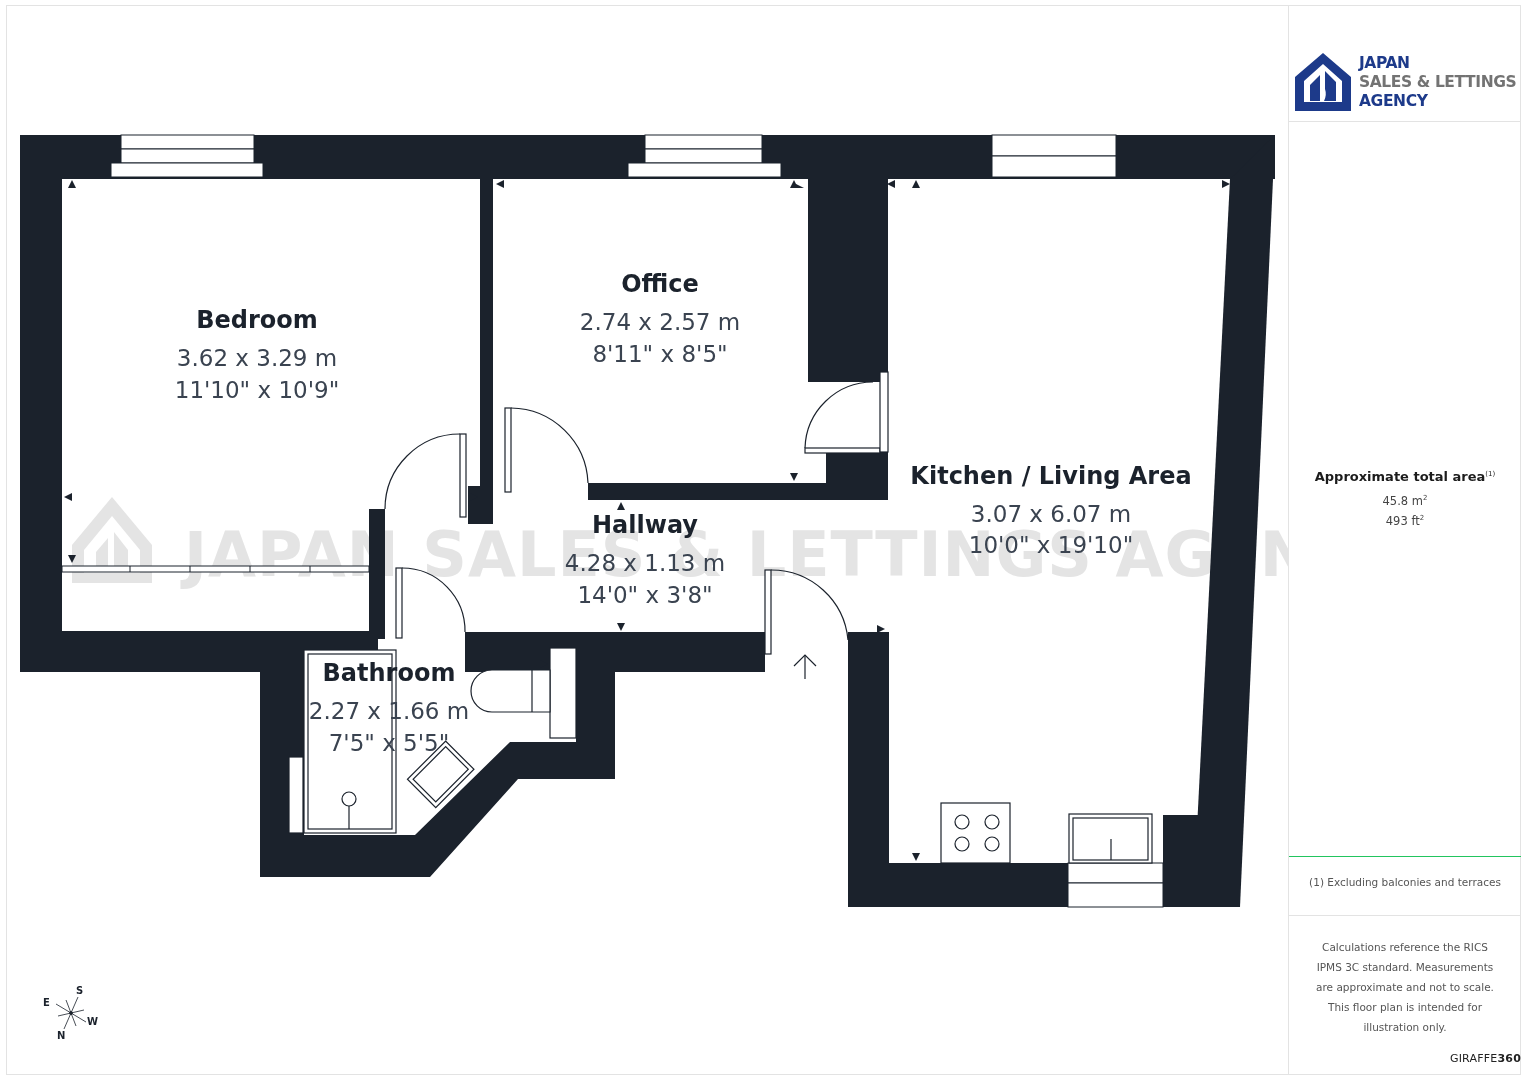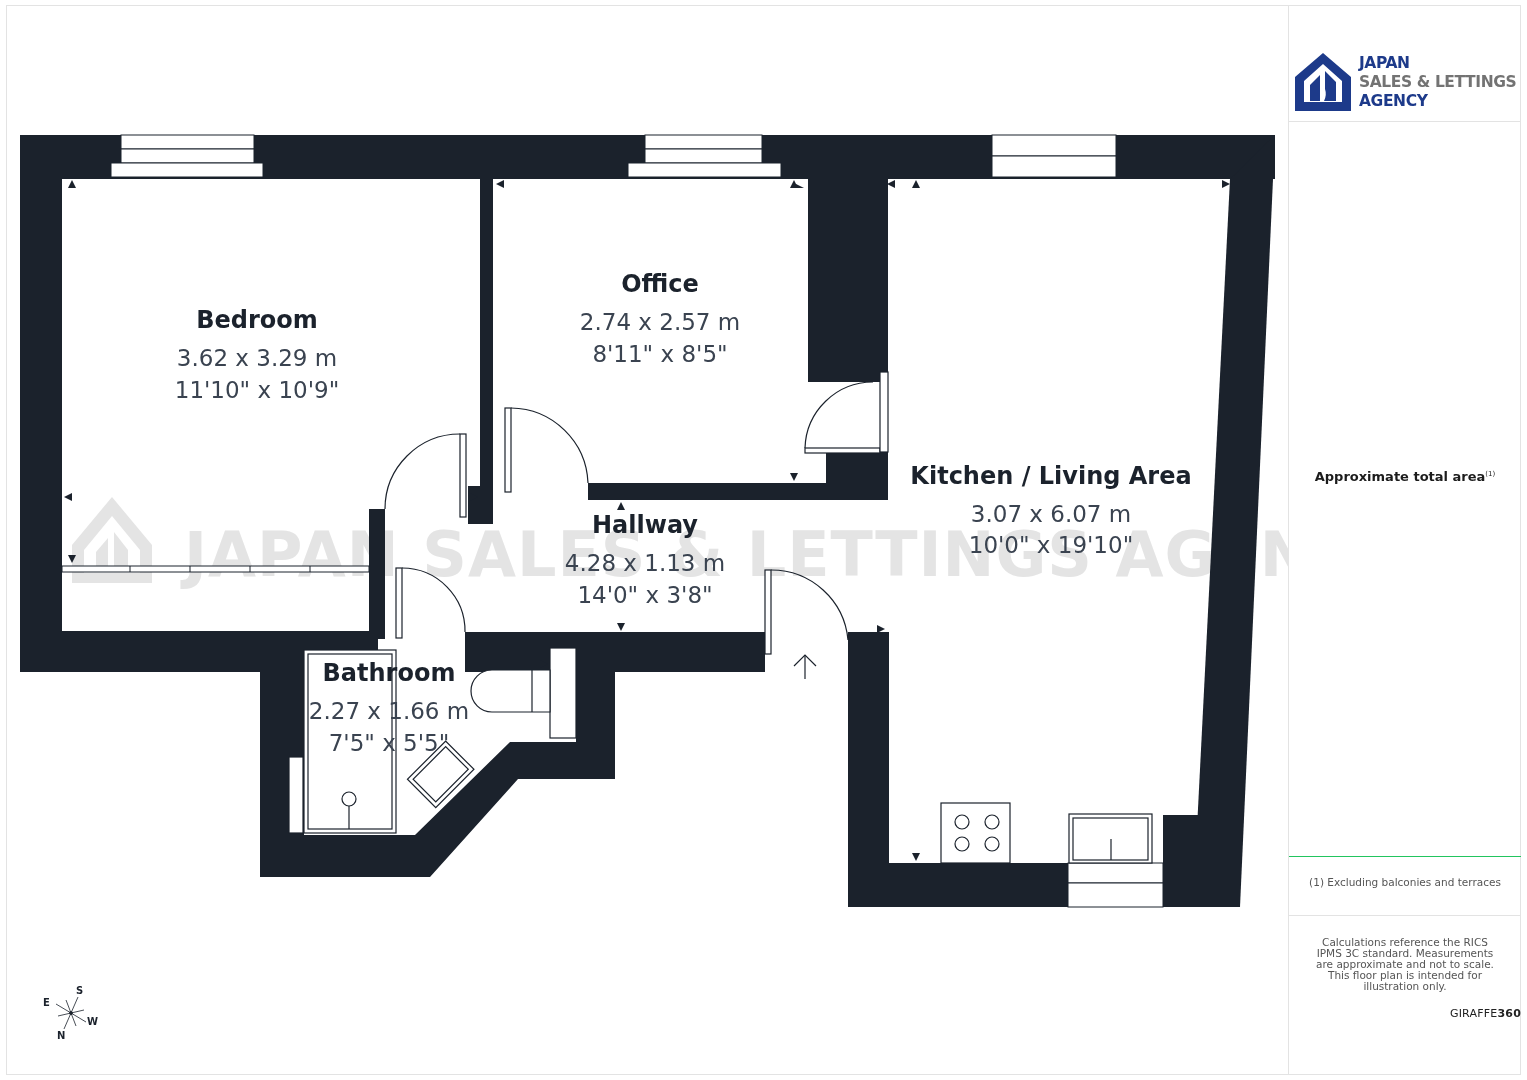--- a/index.html
+++ b/index.html
@@ -12,21 +12,21 @@
   .logo-text { margin-left: 6px; font-family: "DejaVu Sans", sans-serif; font-weight: bold; line-height: 19px; font-size: 15.5px; letter-spacing: -0.4px; }
   .logo-text .l1 { color: #1d3a8a; }
   .logo-text .l2 { color: #737373; }
   .logo-text .l3 { color: #1d3a8a; }
   .area { text-align: center; padding-top: 308px; color: #1c1c1c; }
   .area-title { font-weight: bold; font-size: 13px; font-family: "DejaVu Sans", sans-serif; }
   .area-title sup { font-size: 7px; font-weight: normal; }
   .area-val { font-size: 11.5px; color: #444; margin-top: 6px; line-height: 17px; }
   .area-val sup { font-size: 7px; }
   .foot1 { text-align: center; font-size: 10.5px; color: #555; padding-top: 19px; }
-  .disclaimer { text-align: center; font-size: 10.5px; color: #555; line-height: 11px; padding: 21px 24px 0 24px; }
+  .disclaimer { text-align: center; font-size: 10.5px; color: #555; line-height: 20px; padding: 21px 24px 0 24px; }
   .brand { text-align: right; font-size: 11px; color: #222; margin-top: 15px; letter-spacing: 0.2px; }
   .brand b { font-weight: bold; }
   svg text { font-family: "DejaVu Sans", "Liberation Sans", sans-serif; }
 </style>
 </head>
 <body>
 
 <div class="frame"></div>
 
 <svg class="plan" viewBox="0 0 1288 1080" width="1288" height="1080" xmlns="http://www.w3.org/2000/svg">
@@ -214,20 +214,24 @@
         <div class="l1">JAPAN</div>
         <div class="l2">SALES &amp; LETTINGS</div>
         <div class="l3">AGENCY</div>
       </div>
     </div>
   </div>
 
   <div class="panel-sec" style="top:156px; height:696px; border-bottom:1px solid #22c55e;">
     <div class="area">
       <div class="area-title"><span>Approximate total area</span><sup>(1)</sup></div>
+      <div class="area-val">
+        <div><span>45.8 m</span><sup>2</sup></div>
+        <div><span>493 ft</span><sup>2</sup></div>
+      </div>
     </div>
   </div>
 
   <div class="panel-sec" style="top:852px; height:59px;">
     <div class="foot1">(1) Excluding balconies and terraces</div>
   </div>
 
   <div class="panel-sec" style="top:911px; height:159px; border-bottom:none;">
     <div class="disclaimer">Calculations reference the RICS IPMS 3C standard. Measurements are approximate and not to scale. This floor plan is intended for illustration only.</div>
     <div class="brand"><span>GIRAFFE</span><b>360</b></div>

